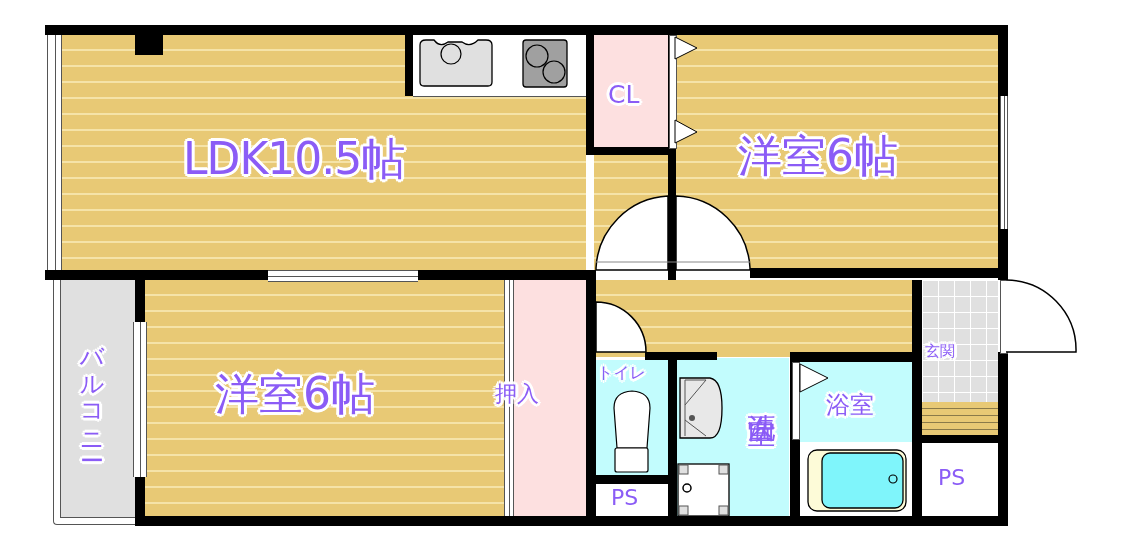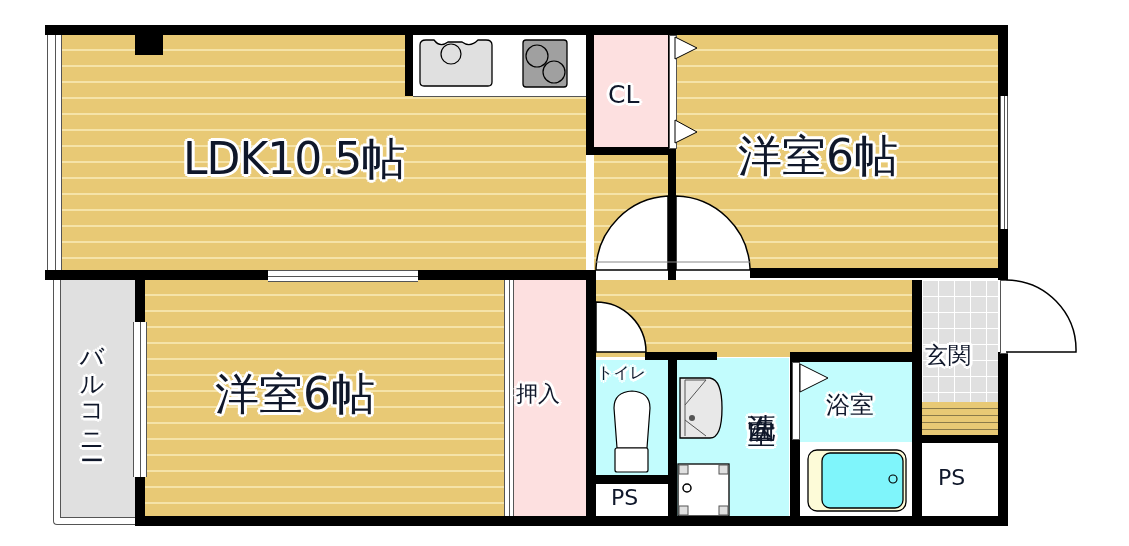--- a/index.html
+++ b/index.html
@@ -13,21 +13,21 @@
   }
   .pink { position: absolute; background: #fde0e0; }
   .cyan { position: absolute; background: #c2fcfd; }
   .gray { position: absolute; background: #e0e0e0; }
   .white { position: absolute; background: #fff; }
   .tile { position: absolute; background-color: #e0e0e0;
     background-image:
       linear-gradient(to right, #fff 1px, transparent 1px),
       linear-gradient(to bottom, #fff 1px, transparent 1px);
     background-size: 16px 16px; }
-  .label { position: absolute; color: #0f172a; white-space: nowrap; line-height: 1;
+  .label { position: absolute; color: #8b5cf6; white-space: nowrap; line-height: 1;
     text-shadow: -2px -2px 0 #fff, 2px -2px 0 #fff, -2px 2px 0 #fff, 2px 2px 0 #fff,
                  0 -3px 0 #fff, 0 3px 0 #fff, -3px 0 0 #fff, 3px 0 0 #fff; }
   .big { font-size: 44px; font-weight: 500; }
   .mid { font-size: 26px; }
   .small { font-size: 22px; }
   .vert { writing-mode: vertical-rl; text-orientation: upright; letter-spacing: 2px; }
   .window-v { position: absolute; background: #fff; border-left: 1px solid #555; border-right: 1px solid #555; }
   .window-v::after { content: ""; position: absolute; left: 50%; top: 0; bottom: 0; width: 0; border-left: 1px solid #555; }
   .window-h { position: absolute; background: #fff; border-top: 1px solid #555; border-bottom: 1px solid #555; }
   .window-h::after { content: ""; position: absolute; top: 50%; left: 0; right: 0; height: 0; border-top: 1px solid #555; }
@@ -142,20 +142,20 @@
     <rect x="808" y="450" width="98" height="61" rx="9" fill="#fdfbd8" stroke="#000" stroke-width="1.3"></rect>
     <rect x="822" y="453" width="81" height="55" rx="8" fill="#7ff5fb" stroke="#000" stroke-width="1.3"></rect>
     <circle cx="893" cy="479" r="4" fill="none" stroke="#000" stroke-width="1.2"></circle>
   </g>
 </svg>
 
 <div class="label big" style="left:183px; top:137px; letter-spacing:-1px;">LDK10.5帖</div>
 <div class="label mid" style="left:608px; top:82px; font-size:25px;">CL</div>
 <div class="label big" style="left:738px; top:134px;">洋室6帖</div>
 <div class="label big" style="left:215px; top:372px;">洋室6帖</div>
-<div class="label small" style="left:516px; top:383px;">押入</div>
+<div class="label small" style="left:495px; top:383px;">押入</div>
 <div class="label small vert" style="left:80px; top:330px; font-size:24px;">バルコニー</div>
 <div class="label small" style="left:597px; top:365px; font-size:16px;">トイレ</div>
 <div class="label mid vert" style="left:747px; top:392px; font-size:28px;">洗面室</div>
 <div class="label small" style="left:826px; top:393px; font-size:24px;">浴室</div>
-<div class="label small" style="left:925px; top:344px; font-size:23px;">玄関</div>
+<div class="label small" style="left:925px; top:344px; font-size:15px;">玄関</div>
 <div class="label small" style="left:611px; top:487px;">PS</div>
 <div class="label small" style="left:938px; top:467px;">PS</div>
 
 </body></html>

